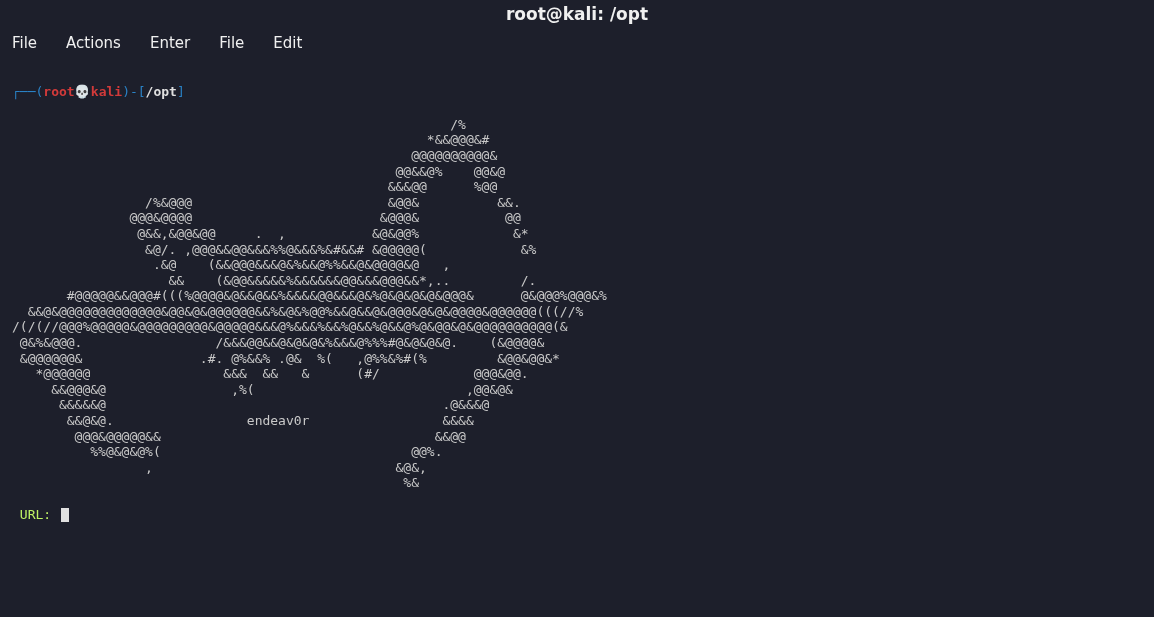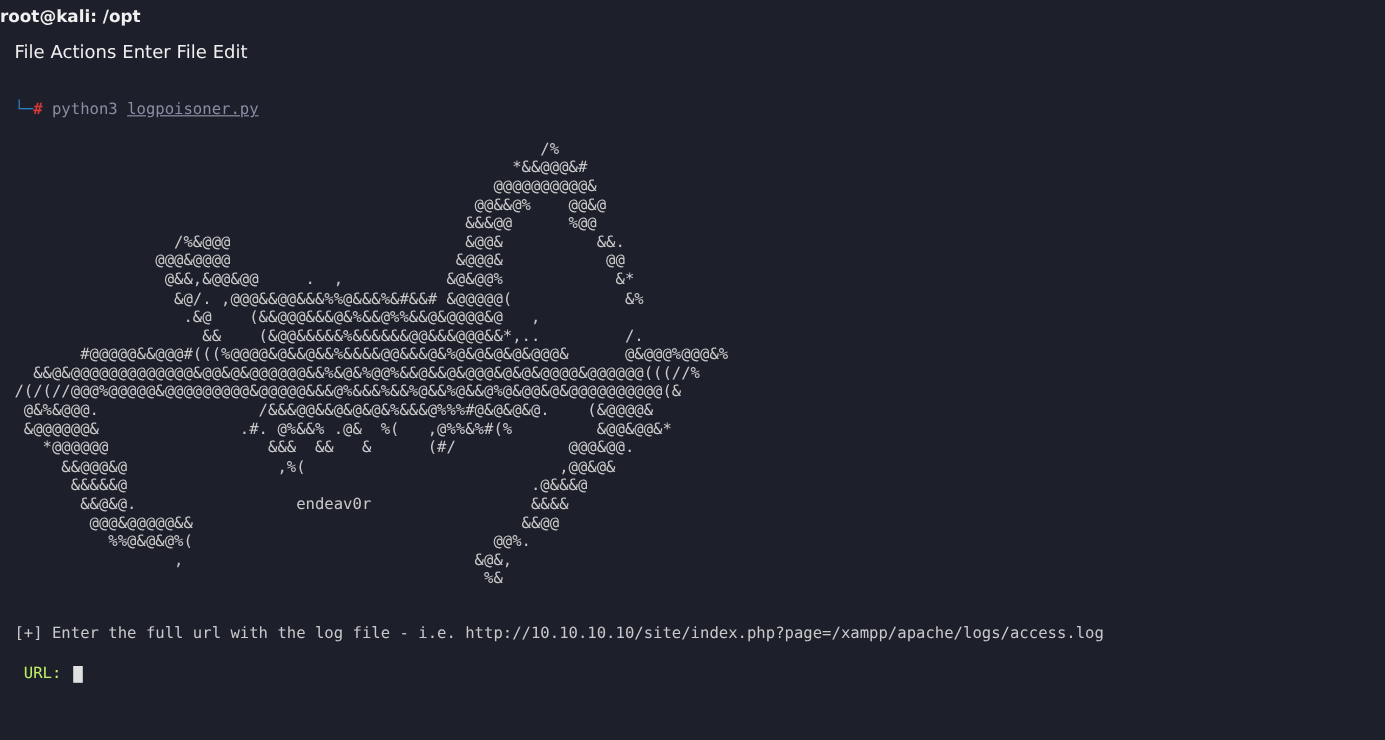--- a/index.html
+++ b/index.html
@@ -13,32 +13,32 @@
       font-family: "DejaVu Sans Mono", "Liberation Mono", monospace;
       font-size: 14px;
       width: 1154px;
       height: 617px;
       overflow: hidden;
     }
     .titlebar {
       height: 28px;
       display: flex;
       align-items: center;
-      justify-content: flex-start;
+      justify-content: center;
       color: #f0f0f0;
       font-family: "DejaVu Sans", sans-serif;
-      font-size: 14px;
+      font-size: 17px;
       font-weight: bold;
     }
     .menubar {
       height: 30px;
       display: flex;
       align-items: center;
       padding-left: 12px;
-      gap: 5px;
+      gap: 29px;
       font-family: "DejaVu Sans", sans-serif;
       font-size: 15px;
       color: #f0f0f0;
     }
     .menubar span {
       cursor: pointer;
     }
     .terminal {
       padding: 10px 12px 0 12px;
       line-height: 1.25;
@@ -87,21 +87,21 @@
 
 <div class="menubar">
   <span>File</span>
   <span>Actions</span>
   <span>Enter</span>
   <span>File</span>
   <span>Edit</span>
 </div>
 
 <div class="terminal">
-<div class="prompt-line2"><span class="corner">└─</span><span class="hash">#</span><span class="cmd"> python3 </span><span class="arg">logpoisoner.py</span></div>
+<div class="prompt-line1"><span class="corner">┌──</span><span class="paren">(</span><span class="root">root</span><span class="skull">💀</span><span class="host">kali</span><span class="paren">)</span><span class="dash">-</span><span class="bracket">[</span><span class="path">/opt</span><span class="bracket">]</span></div>
 <div class="art">                                                        /%
                                                      *&amp;&amp;@@@&amp;#
                                                    @@@@@@@@@@&amp;
                                                  @@&amp;&amp;@%    @@&amp;@
                                                 &amp;&amp;&amp;@@      %@@
                  /%&amp;@@@                         &amp;@@&amp;          &amp;&amp;.
                @@@&amp;@@@@                        &amp;@@@&amp;           @@
                 @&amp;&amp;,&amp;@@&amp;@@     .  ,           &amp;@&amp;@@%            &amp;*
                  &amp;@/. ,@@@&amp;&amp;@@&amp;&amp;&amp;%%@&amp;&amp;&amp;%&amp;#&amp;&amp;# &amp;@@@@@(            &amp;%
                   .&amp;@    (&amp;&amp;@@@&amp;&amp;&amp;@&amp;%&amp;&amp;@%%&amp;&amp;@&amp;@@@@&amp;@   ,
@@ -112,15 +112,14 @@
  @&amp;%&amp;@@@.                 /&amp;&amp;&amp;@@&amp;&amp;@&amp;@&amp;@&amp;%&amp;&amp;&amp;@%%%#@&amp;@&amp;@&amp;@.    (&amp;@@@@&amp;
  &amp;@@@@@@&amp;               .#. @%&amp;&amp;% .@&amp;  %(   ,@%%&amp;%#(%         &amp;@@&amp;@@&amp;*
    *@@@@@@                 &amp;&amp;&amp;  &amp;&amp;   &amp;      (#/            @@@&amp;@@.
      &amp;&amp;@@@&amp;@                ,%(                           ,@@&amp;@&amp;
       &amp;&amp;&amp;&amp;&amp;@                                           .@&amp;&amp;&amp;@
        &amp;&amp;@&amp;@.                 endeav0r                 &amp;&amp;&amp;&amp;
         @@@&amp;@@@@@&amp;&amp;                                   &amp;&amp;@@
           %%@&amp;@&amp;@%(                                @@%.
                  ,                               &amp;@&amp;,
                                                   %&amp;</div>
-<div class="info-line">[+] Enter the full url with the log file - i.e. http://10.10.10.10/site/index.php?page=/xampp/apache/logs/access.log</div>
 <div class="url-line"><span> URL: </span><span class="cursor"></span></div>
 </div>
 
 </body></html>

